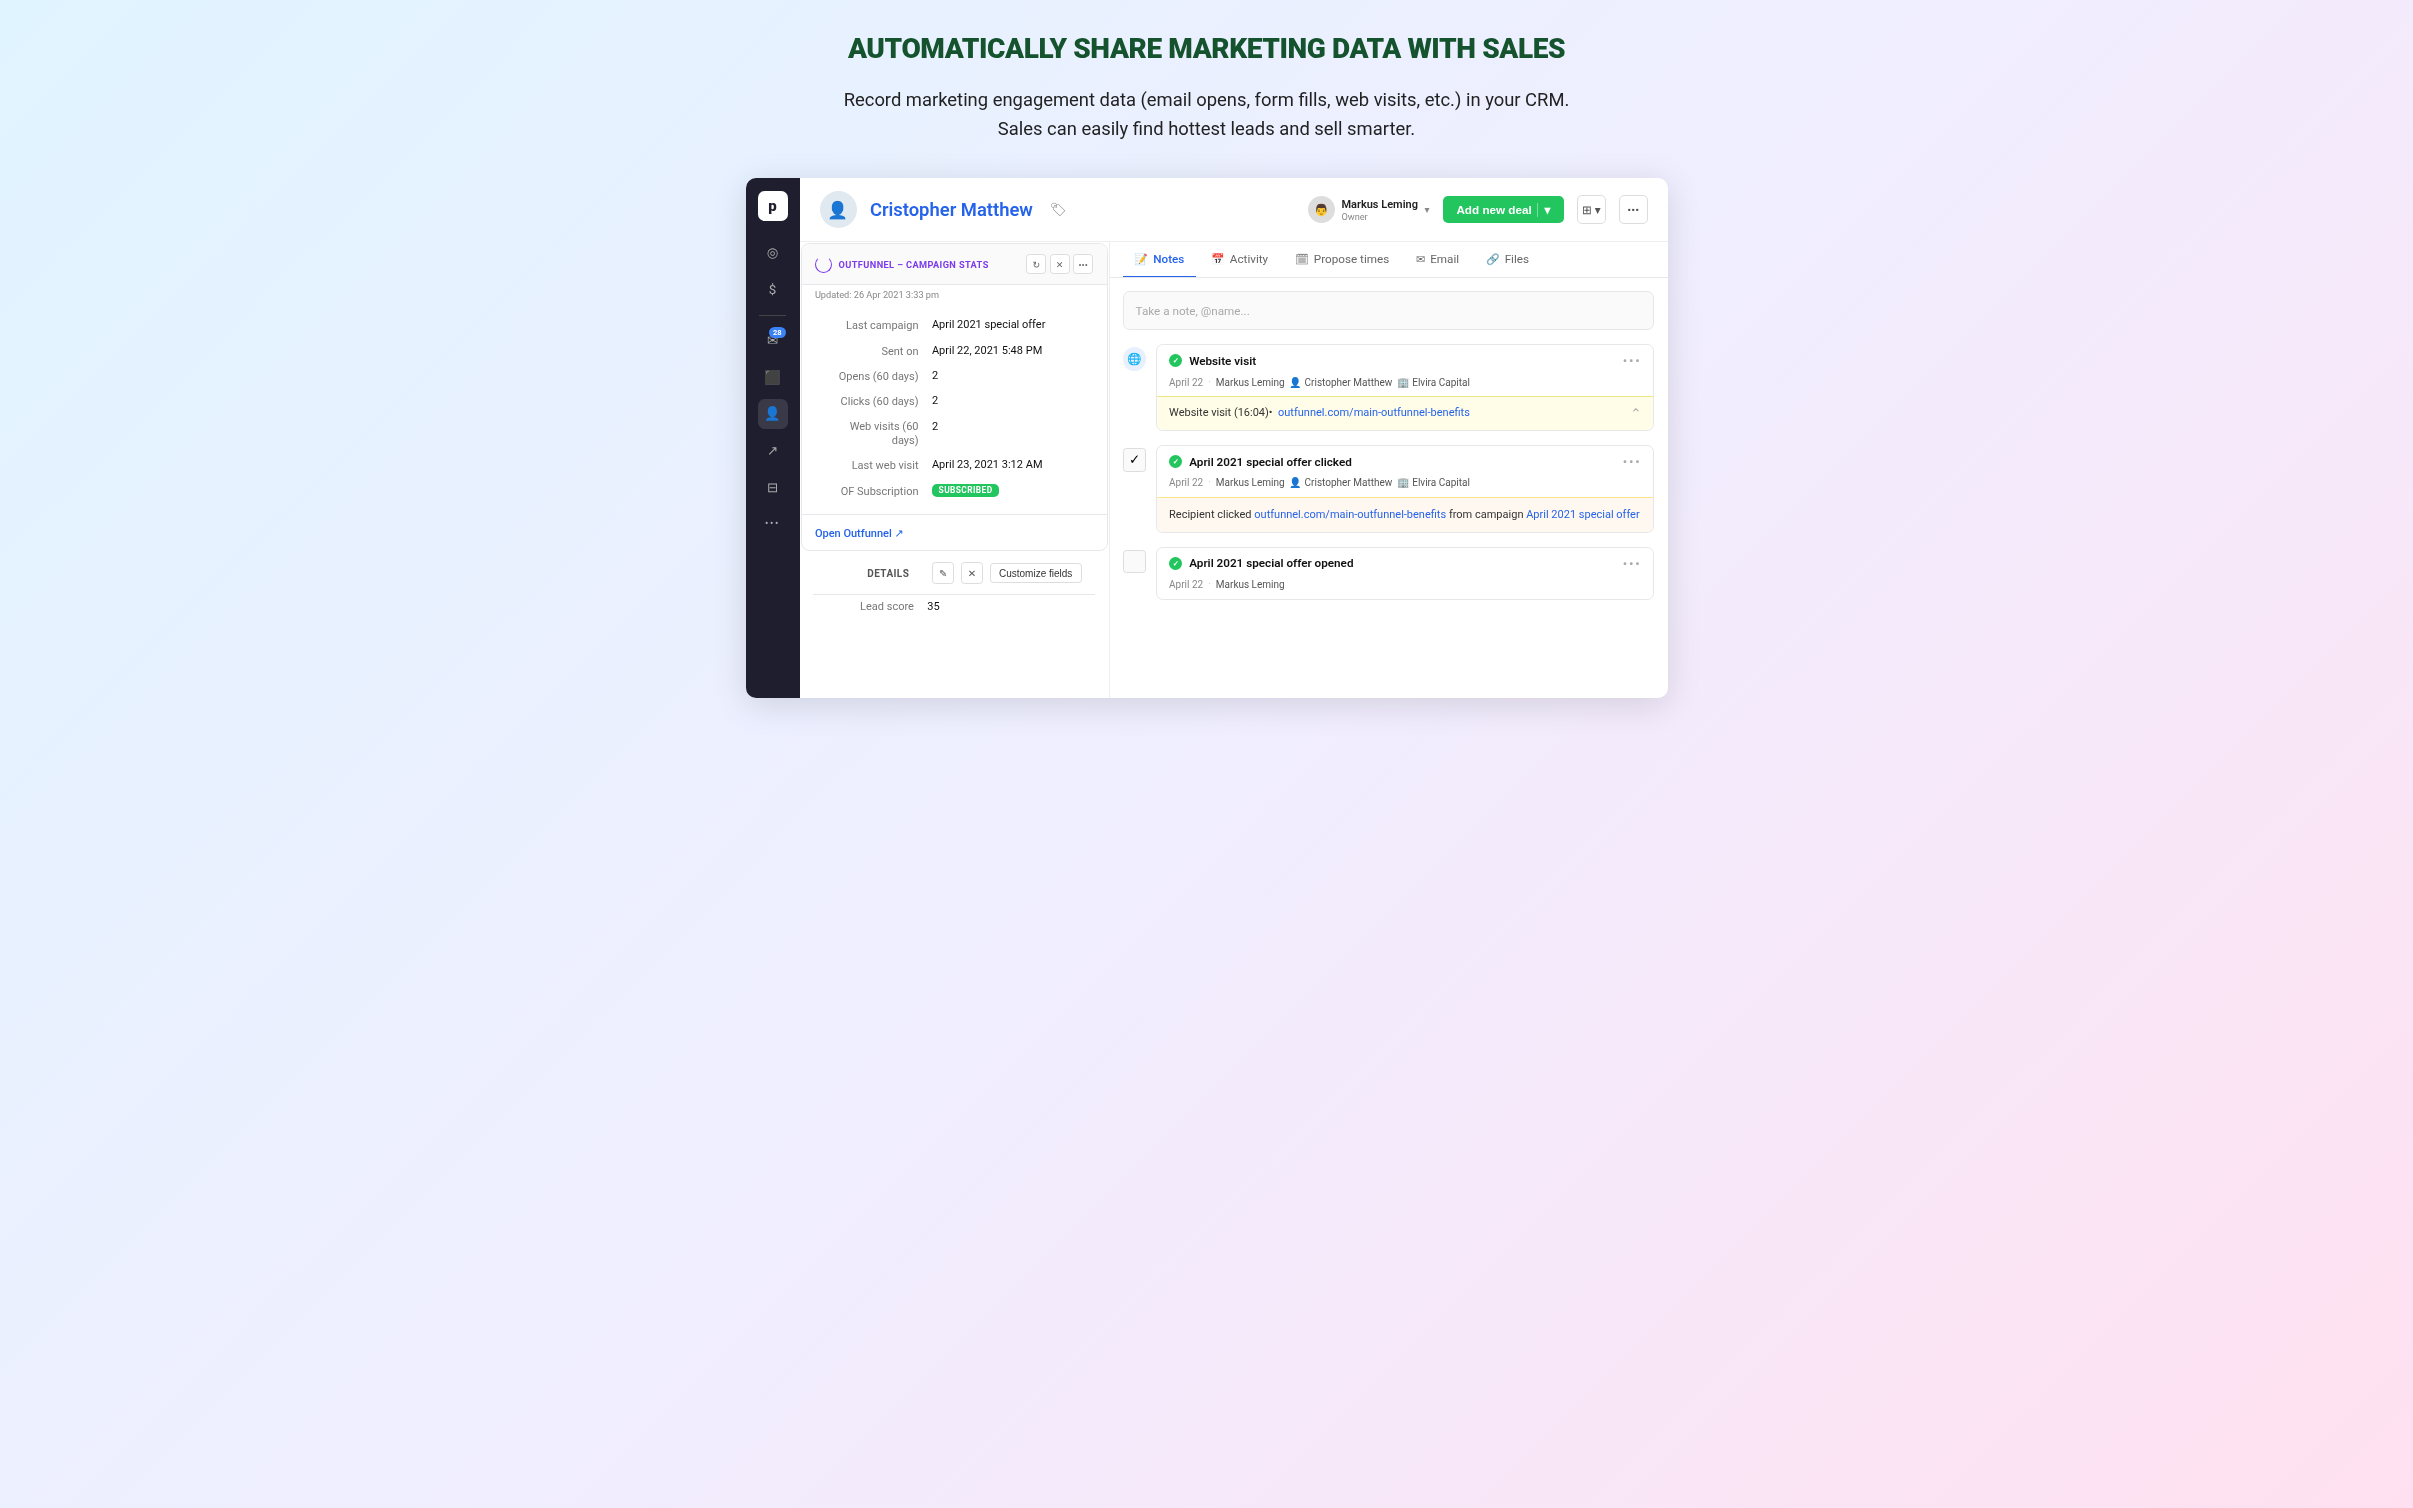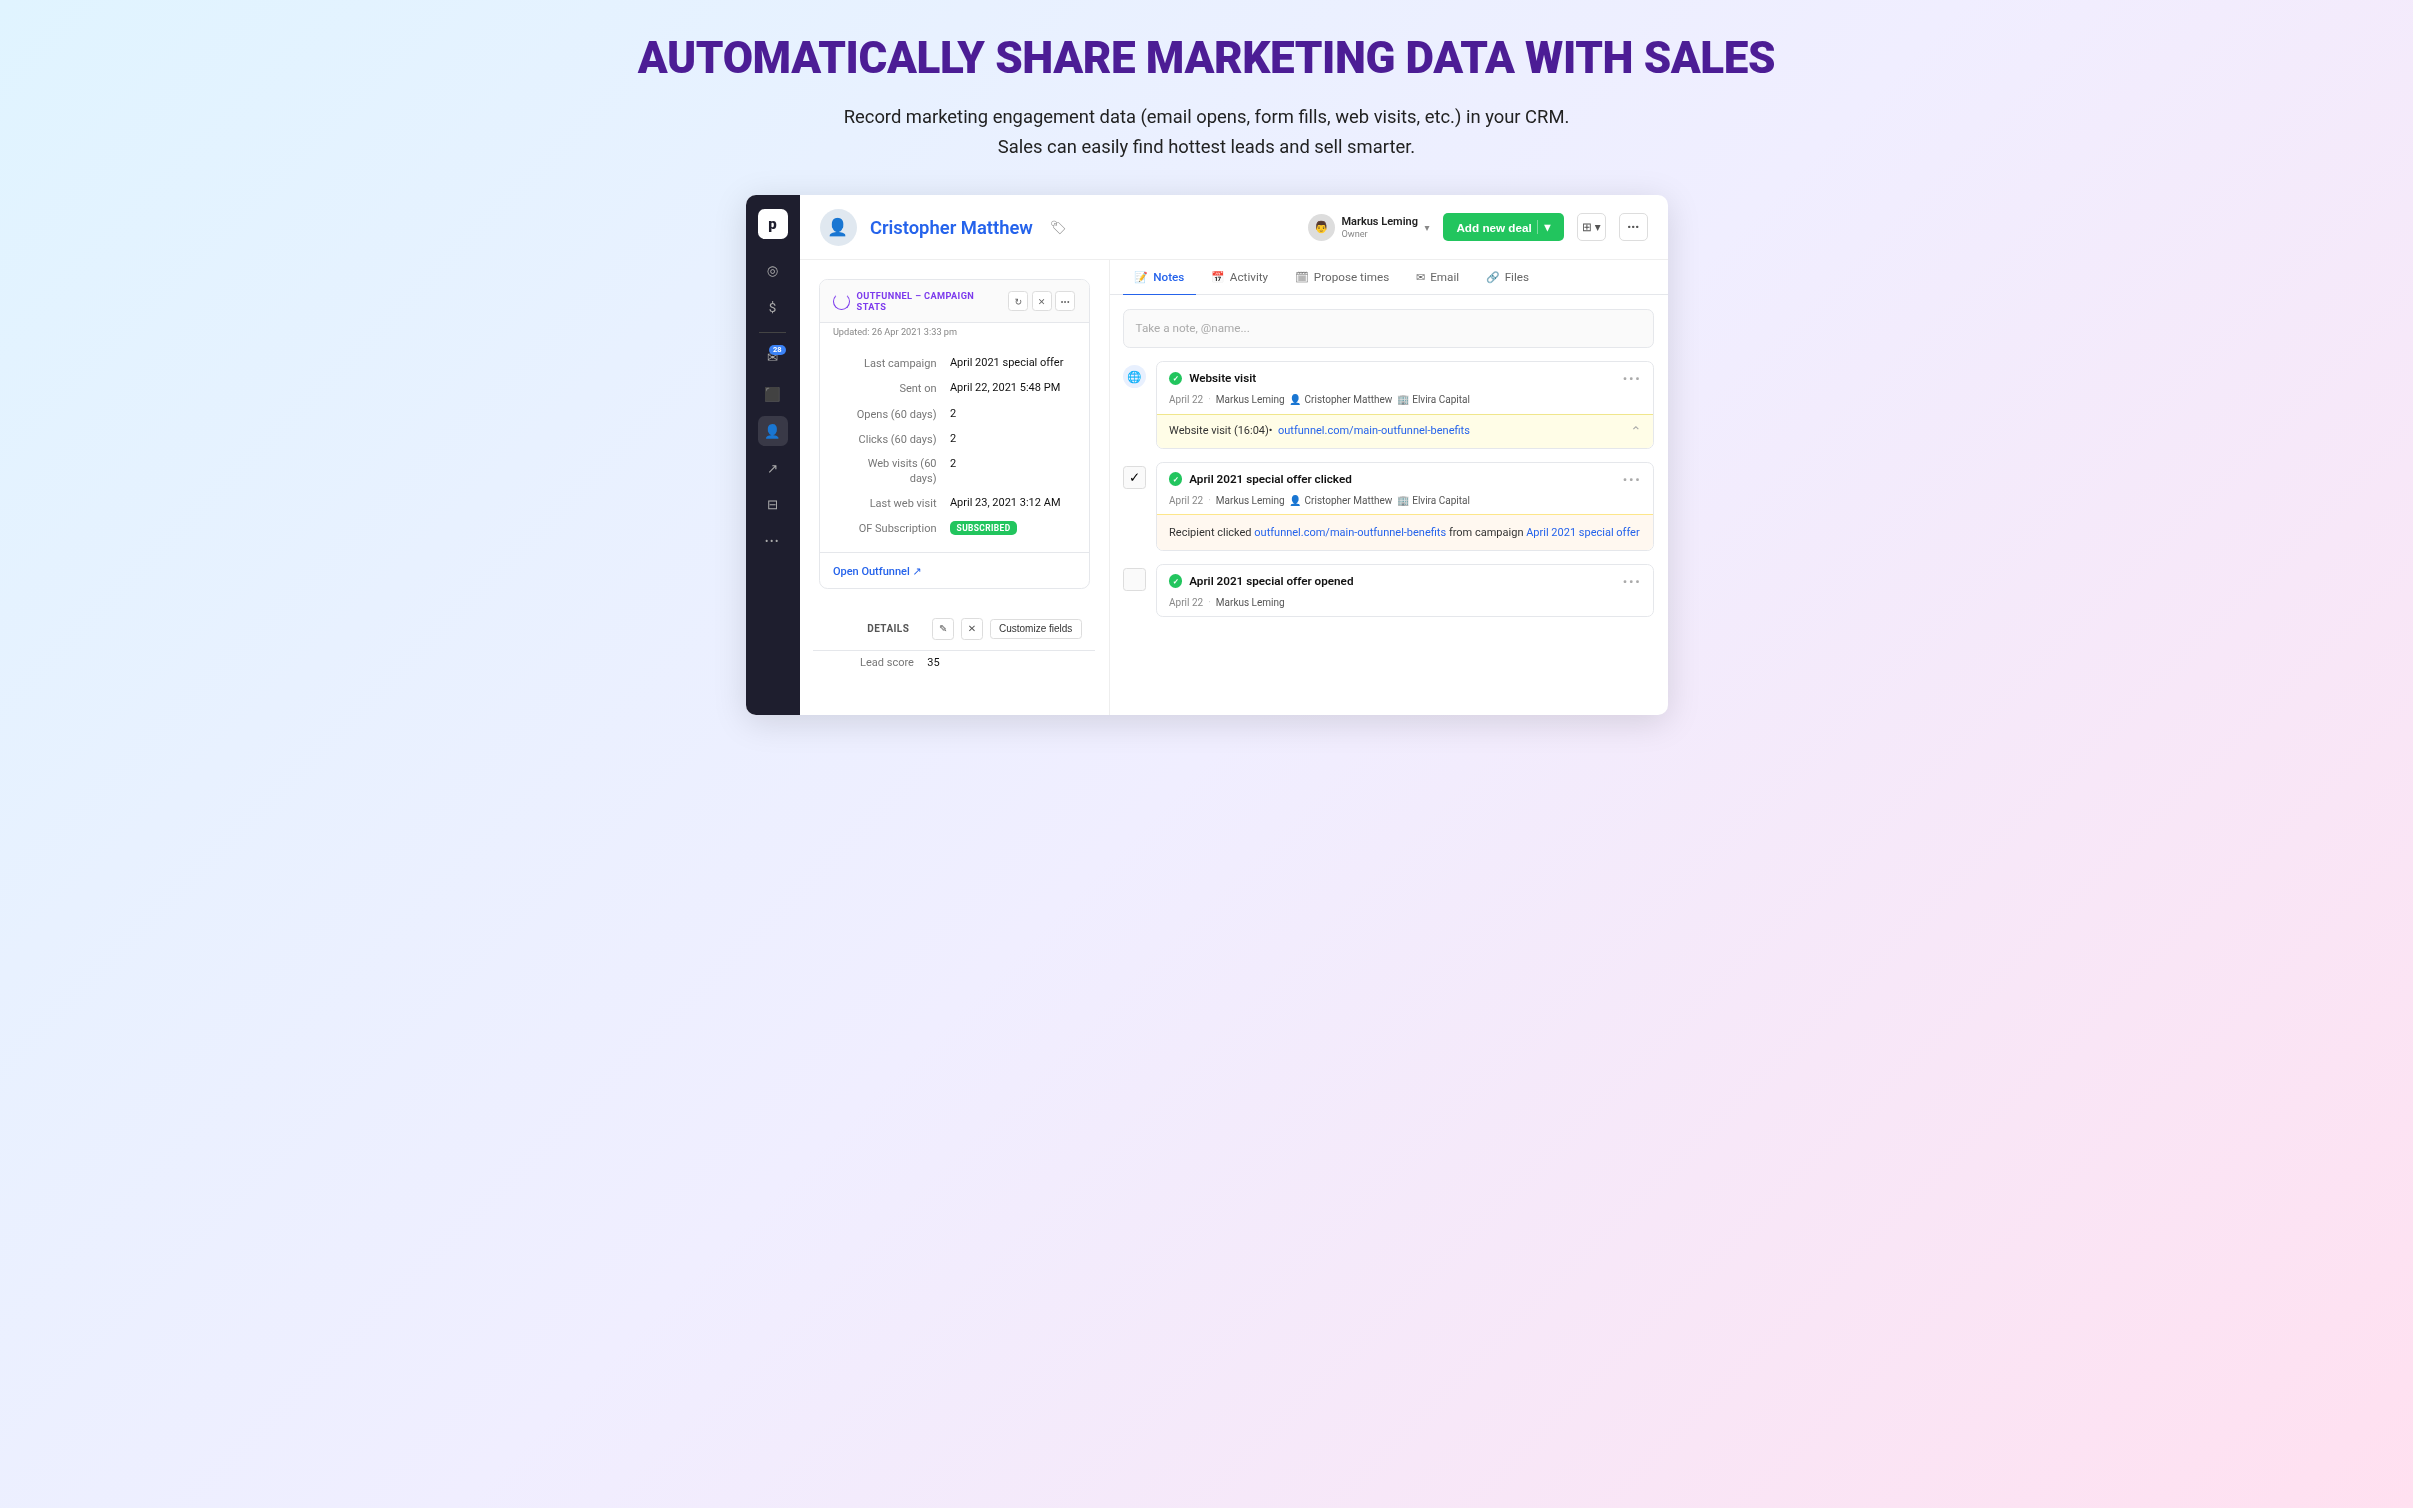--- a/index.html
+++ b/index.html
@@ -4,23 +4,23 @@
   <style>
     * { box-sizing: border-box; margin: 0; padding: 0; }
     body {
       font-family: -apple-system, BlinkMacSystemFont, 'Segoe UI', Roboto, sans-serif;
       background: linear-gradient(135deg, #e0f4ff 0%, #f0eeff 50%, #ffe0f0 100%);
       min-height: 100vh;
       padding: 34px 17px;
     }
     .hero-title {
       text-align: center;
-      font-size: 44px;
+      font-size: 28px;
       font-weight: 900;
-      color: #4c1d95;
+      color: #14532d;
       letter-spacing: -0.4px;
       margin-bottom: 20px;
       line-height: 1.1;
     }
     .hero-subtitle {
       text-align: center;
       font-size: 18.4px;
       color: #222;
       line-height: 1.6;
       margin-bottom: 34px;
@@ -193,21 +193,21 @@
       width: 310px;
       flex-shrink: 0;
       border-right: 0.8px solid #eee;
       overflow-y: auto;
       padding: 0 0 17px 0;
     }
     
     .widget {
       border: 0.8px solid #e5e7eb;
       border-radius: 8.4px;
-      margin: 19px;
+      margin: 1px;
       overflow: hidden;
     }
     .widget-header {
       display: flex;
       align-items: center;
       padding: 10px 13.4px;
       border-bottom: 0.8px solid #e5e7eb;
       gap: 6.7px;
       background: #fafafa;
     }

